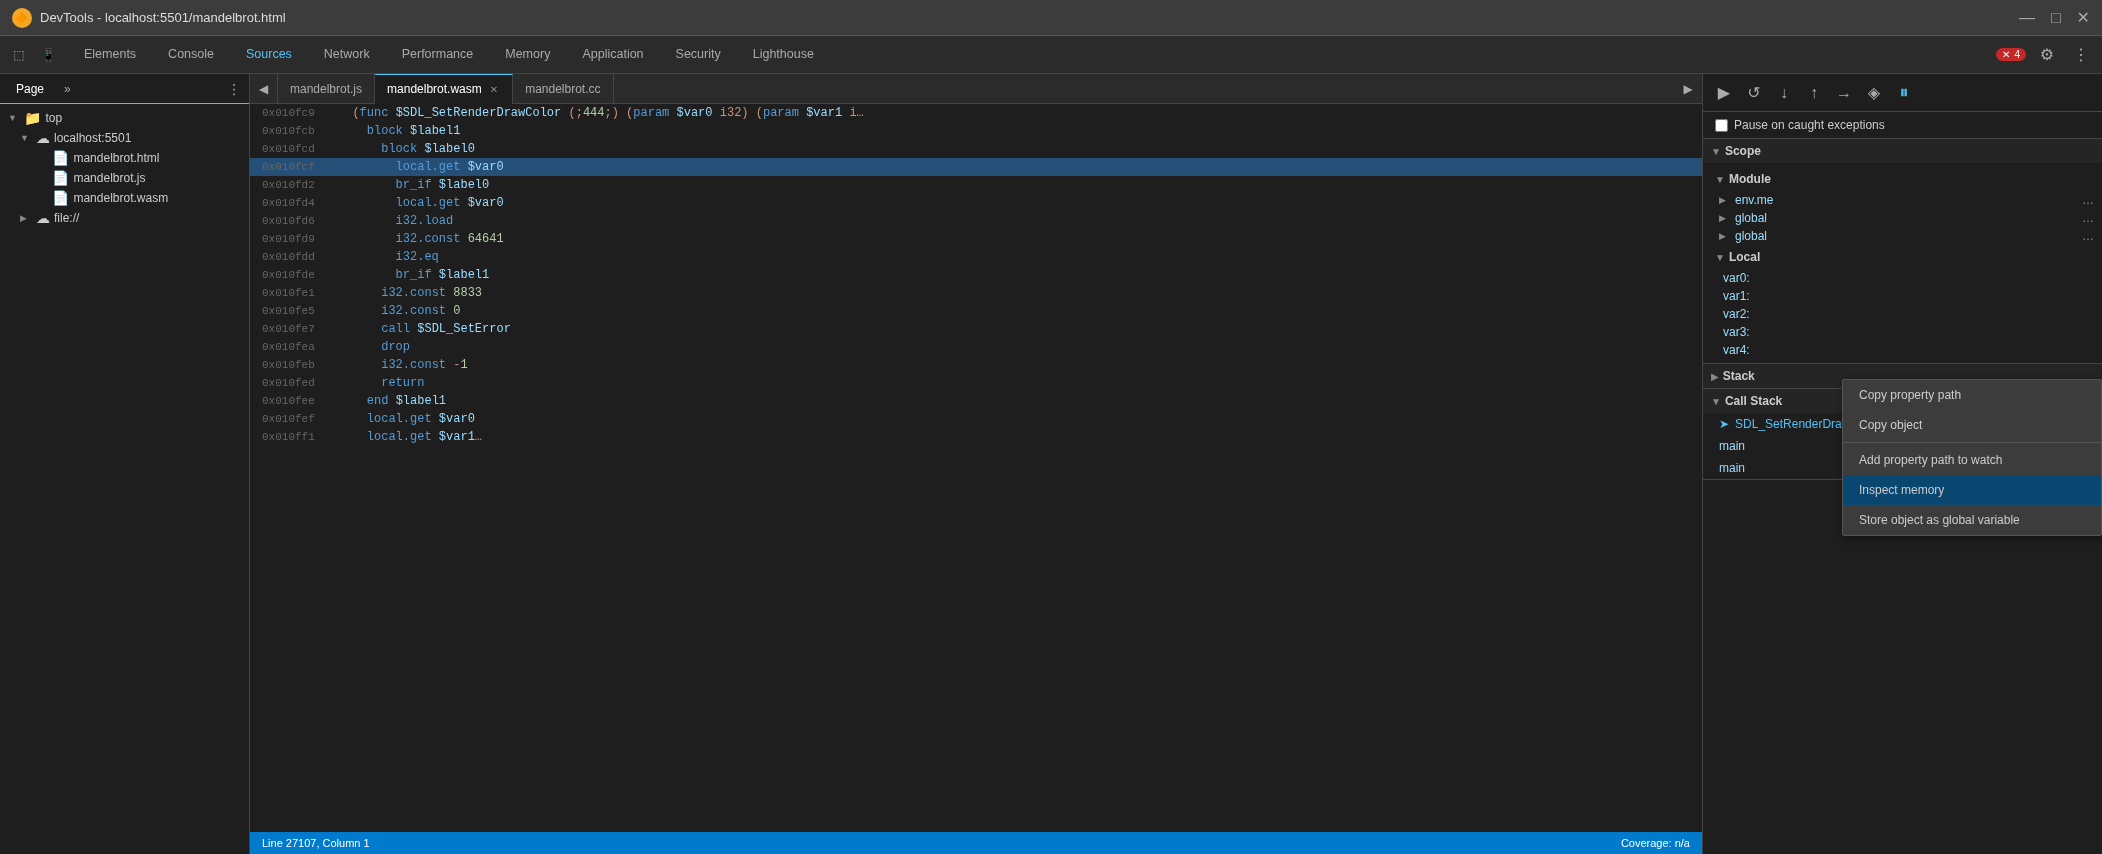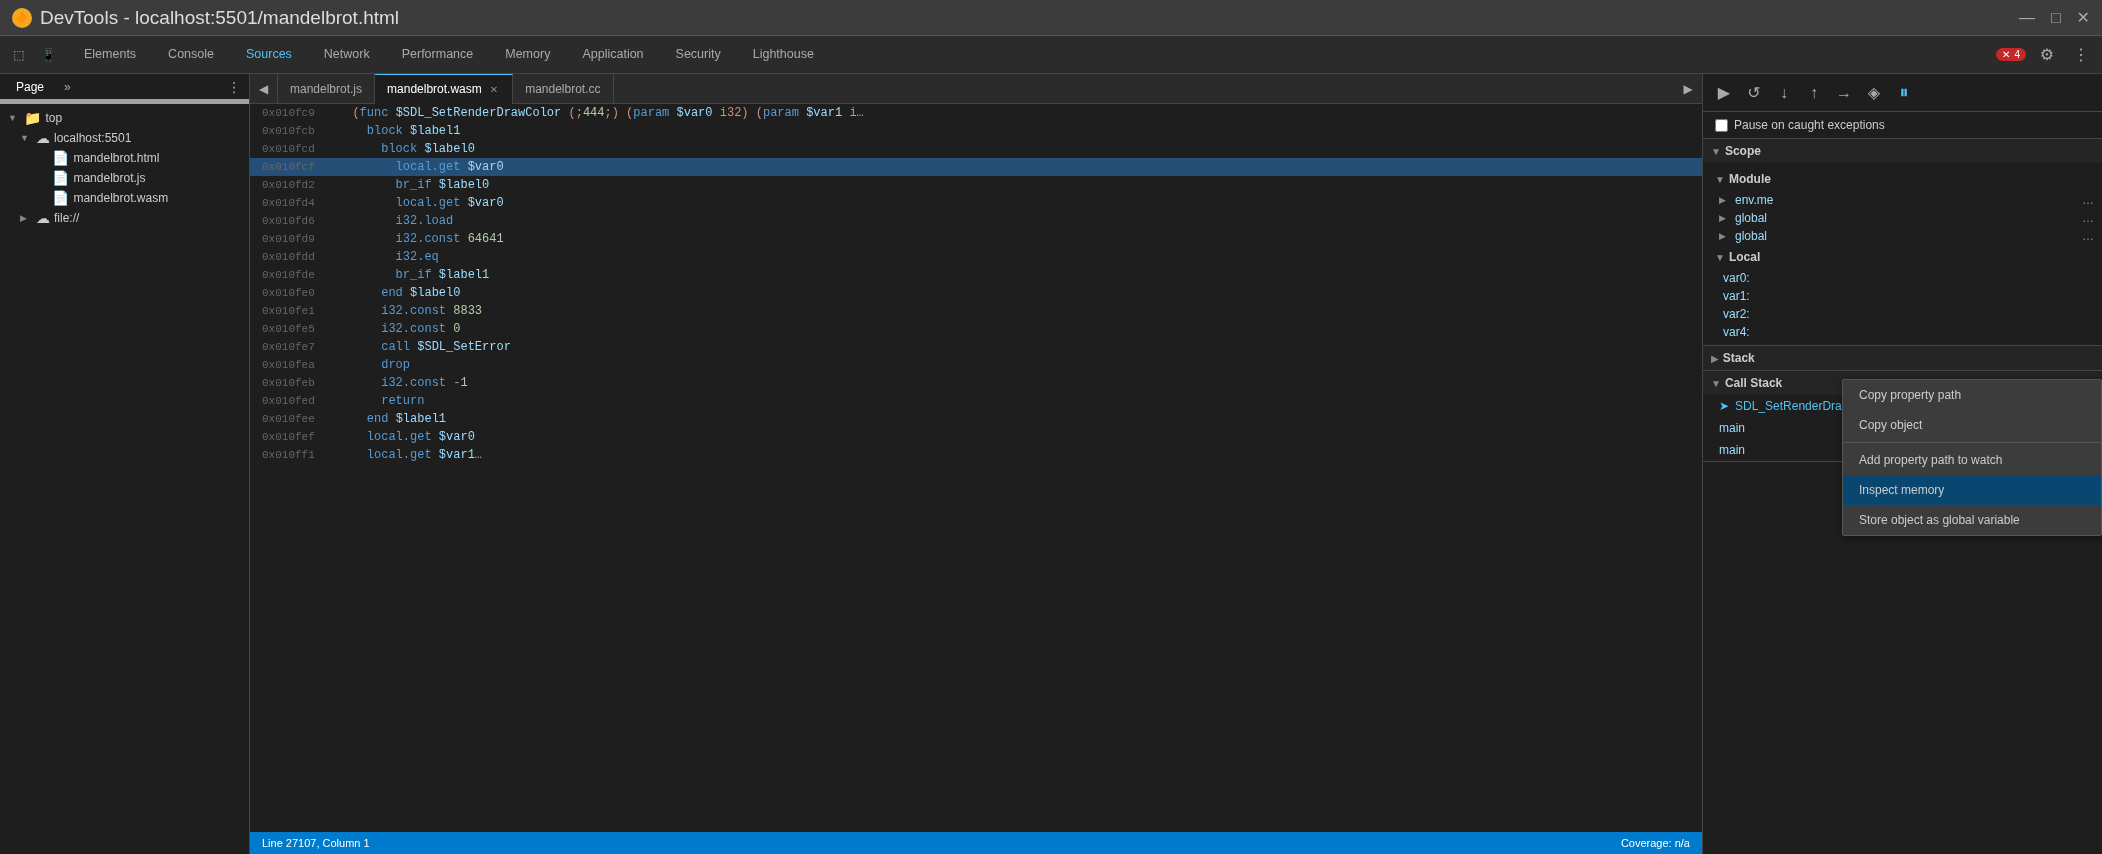--- a/index.html
+++ b/index.html
@@ -5,21 +5,21 @@
     * { box-sizing: border-box; margin: 0; padding: 0; }
     body { font-family: -apple-system, BlinkMacSystemFont, 'Segoe UI', sans-serif; font-size: 12px; background: #2b2b2b; color: #ccc; overflow: hidden; }
     
     
     .titlebar {
       display: flex; align-items: center; height: 36px;
       background: #3c3c3c; padding: 0 12px; gap: 8px;
       border-bottom: 1px solid #555;
     }
     .titlebar-icon { width: 20px; height: 20px; background: #f5a623; border-radius: 50%; display: flex; align-items: center; justify-content: center; font-size: 10px; }
-    .titlebar-title { color: #ddd; font-size: 19px; flex: 1; }
+    .titlebar-title { color: #ddd; font-size: 13px; flex: 1; }
     .titlebar-controls { display: flex; gap: 16px; }
     .titlebar-btn { background: none; border: none; color: #aaa; cursor: pointer; font-size: 16px; line-height: 1; }
     
     
     .devtools { display: flex; flex-direction: column; height: calc(100vh - 36px); background: #1e1e1e; }
     
     
     .nav-tabs {
       display: flex; align-items: center; height: 38px;
       background: #2b2b2b; border-bottom: 1px solid #454545;
@@ -39,21 +39,21 @@
     .body { display: flex; flex: 1; overflow: hidden; }
     
     
     .sidebar {
       width: 250px; border-right: 1px solid #454545;
       display: flex; flex-direction: column; background: #1e1e1e;
       overflow-y: auto;
     }
     .sidebar-tabs {
       display: flex; align-items: center; height: 30px;
-      border-bottom: 5px solid #a3a3a3; padding: 0 8px; gap: 4px;
+      border-bottom: 1px solid #a3a3a3; padding: 0 8px; gap: 4px;
     }
     .sidebar-tab { padding: 0 8px; font-size: 12px; color: #aaa; cursor: pointer; }
     .sidebar-tab.active { color: #fff; }
     .sidebar-icon-btn { margin-left: auto; color: #aaa; cursor: pointer; font-size: 14px; }
     .sidebar-tree { padding: 4px 0; }
     .tree-item {
       display: flex; align-items: center; padding: 2px 8px; cursor: pointer;
       font-size: 12px; color: #ccc; gap: 4px; height: 20px;
     }
     .tree-chevron { font-size: 9px; color: #888; width: 12px; }
@@ -341,24 +341,20 @@
               </tr>
               <tr class="code-row">
                 <td class="code-addr">0x010fdd</td>
                 <td class="code-content">        <span class="code-kw">i32.eq</span></td>
               </tr>
               <tr class="code-row">
                 <td class="code-addr">0x010fde</td>
                 <td class="code-content">        <span class="code-kw">br_if</span> <span class="code-var">$label1</span></td>
               </tr>
               <tr class="code-row">
-                <td class="code-addr">0x010fe0</td>
-                <td class="code-content">      <span class="code-kw">end</span> <span class="code-var">$label0</span></td>
-              </tr>
-              <tr class="code-row">
                 <td class="code-addr">0x010fe1</td>
                 <td class="code-content">      <span class="code-kw">i32.const</span> <span class="code-num">8833</span></td>
               </tr>
               <tr class="code-row">
                 <td class="code-addr">0x010fe5</td>
                 <td class="code-content">      <span class="code-kw">i32.const</span> <span class="code-num">0</span></td>
               </tr>
               <tr class="code-row">
                 <td class="code-addr">0x010fe7</td>
                 <td class="code-content">      <span class="code-kw">call</span> <span class="code-var">$SDL_SetError</span></td>
@@ -453,20 +449,23 @@
               <div class="scope-item">
                 <span class="scope-key">var0:</span>
               </div>
               <div class="scope-item">
                 <span class="scope-key">var1:</span>
               </div>
               <div class="scope-item">
                 <span class="scope-key">var2:</span>
               </div>
               <div class="scope-item">
+                <span class="scope-key">var3:</span>
+              </div>
+              <div class="scope-item">
                 <span class="scope-key">var4:</span>
               </div>
             </div>
           </div>
         </div>
 
         <div class="panel-section">
           <div class="section-header">
             <span class="section-chevron">▶</span>
             <span class="section-title">Stack</span>

